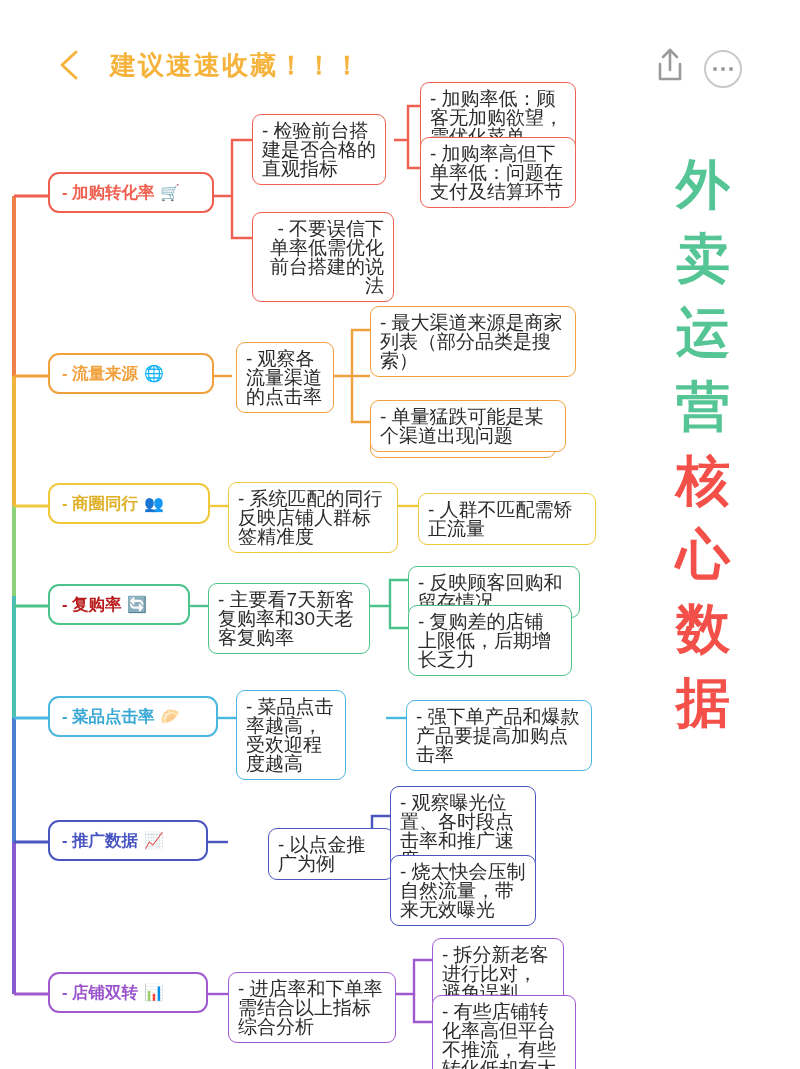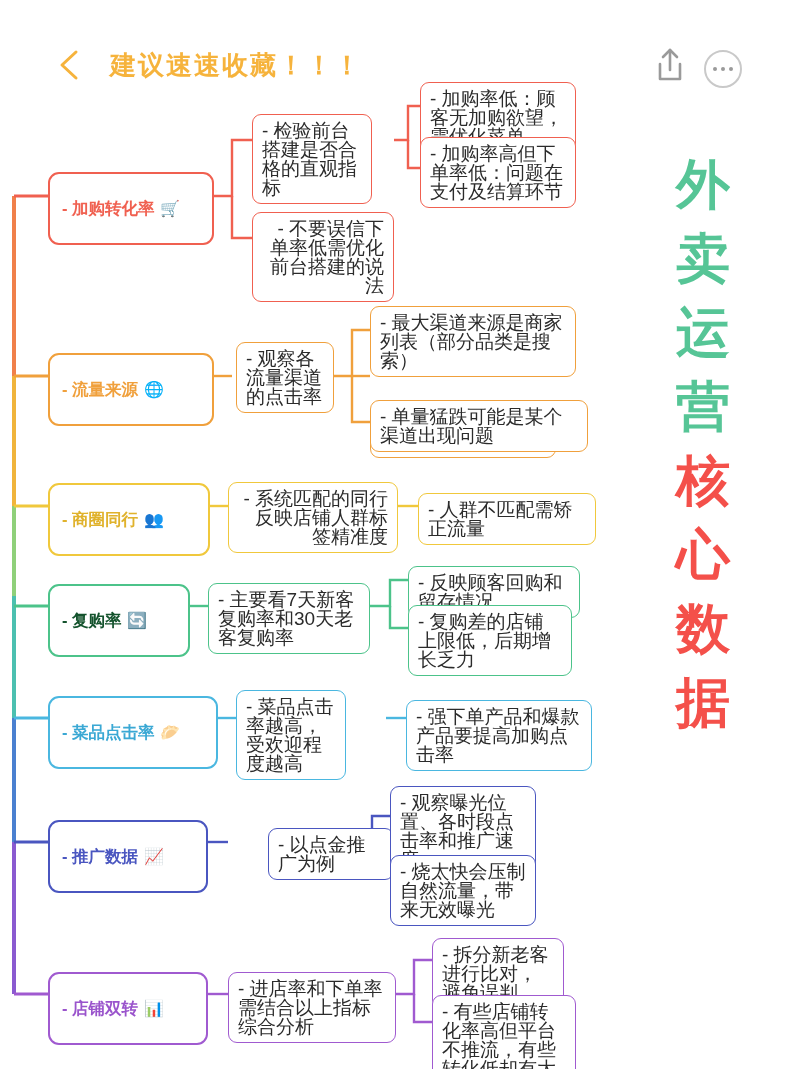--- a/index.html
+++ b/index.html
@@ -50,21 +50,21 @@
     background:#ffffff;
     border:1.6px solid #cccccc;
     padding:6px 9px;
     font-size:19px;
     line-height:19px;
     color:#2b2b2b;
     display:flex;
     align-items:center;
   }
   .node.lvl1{
-    font-size:16.5px;font-weight:bold;border-width:2px;padding:25px 12px;
+    font-size:16.5px;font-weight:bold;border-width:2px;padding:9px 12px;
     border-radius:11px;
   }
   .node .emo{margin-left:6px;font-size:16px;}
   .node .txt{white-space:pre-wrap;}
 </style>
 </head>
 <body>
 
 <div class="topbar">
   <div class="back-icon">
@@ -144,21 +144,21 @@
     <path d="M14 994 L48 994" fill="none" stroke="#a05ad0" stroke-width="3"></path>
     <path d="M208 994 L228 994" fill="none" stroke="#a05ad0" stroke-width="2.4"></path>
     <path d="M396 994 L414 994 L414 960 L432 960" fill="none" stroke="#a05ad0" stroke-width="2.4"></path>
     <path d="M414 994 L414 1022 L432 1022" fill="none" stroke="#a05ad0" stroke-width="2.4"></path>
   </svg>
 
   <div class="node lvl1" style="left:48px;top:172px;width:166px;border-color:#f06050;color:#f06050;">
     <span class="txt">- 加购转化率</span>
     <span class="emo">🛒</span>
   </div>
-  <div class="node" style="left:252px;top:114px;width:120px;border-color:#f06050;">
+  <div class="node" style="left:252px;top:114px;width:134px;border-color:#f06050;">
     <span class="txt">- 检验前台搭建是否合格的直观指标</span>
   </div>
   <div class="node" style="left:252px;top:212px;width:142px;border-color:#f06050;text-align:right;">
     <span class="txt">- 不要误信下单率低需优化前台搭建的说法</span>
   </div>
   <div class="node" style="left:420px;top:82px;width:156px;border-color:#f06050;">
     <span class="txt">- 加购率低：顾客无加购欲望，需优化菜单</span>
   </div>
   <div class="node" style="left:420px;top:137px;width:156px;border-color:#f06050;">
     <span class="txt">- 加购率高但下单率低：问题在支付及结算环节</span>
@@ -170,36 +170,36 @@
   </div>
   <div class="node" style="left:236px;top:342px;width:98px;border-color:#f0a03c;">
     <span class="txt">- 观察各流量渠道的点击率</span>
   </div>
   <div class="node" style="left:370px;top:306px;width:206px;border-color:#f0a03c;">
     <span class="txt">- 最大渠道来源是商家列表（部分品类是搜索）</span>
   </div>
   <div class="node" style="left:370px;top:361px;width:186px;border-color:#f0a03c;margin-top:45px;">
     <span class="txt">- 点击率可判断平台推流质量</span>
   </div>
-  <div class="node" style="left:370px;top:400px;width:218px;border-color:#f0a03c;">
+  <div class="node" style="left:370px;top:400px;width:196px;border-color:#f0a03c;">
     <span class="txt">- 单量猛跌可能是某个渠道出现问题</span>
   </div>
 
   <div class="node lvl1" style="left:48px;top:483px;width:162px;border-color:#f0c83c;color:#e0b22c;">
     <span class="txt">- 商圈同行</span>
     <span class="emo">👥</span>
   </div>
-  <div class="node" style="left:228px;top:482px;width:170px;border-color:#f0c83c;text-align:right;">
+  <div class="node" style="left:228px;top:482px;width:170px;border-color:#f0c83c;">
     <span class="txt">- 系统匹配的同行反映店铺人群标签精准度</span>
   </div>
   <div class="node" style="left:418px;top:493px;width:178px;border-color:#f0c83c;">
     <span class="txt">- 人群不匹配需矫正流量</span>
   </div>
 
-  <div class="node lvl1" style="left:48px;top:584px;width:142px;border-color:#4cc38a;color:#14532d;">
+  <div class="node lvl1" style="left:48px;top:584px;width:142px;border-color:#4cc38a;color:#b91c1c;">
     <span class="txt">- 复购率</span>
     <span class="emo">🔄</span>
   </div>
   <div class="node" style="left:208px;top:583px;width:162px;border-color:#4cc38a;">
     <span class="txt">- 主要看7天新客复购率和30天老客复购率</span>
   </div>
   <div class="node" style="left:408px;top:566px;width:172px;border-color:#4cc38a;">
     <span class="txt">- 反映顾客回购和留存情况</span>
   </div>
   <div class="node" style="left:408px;top:605px;width:164px;border-color:#4cc38a;">

